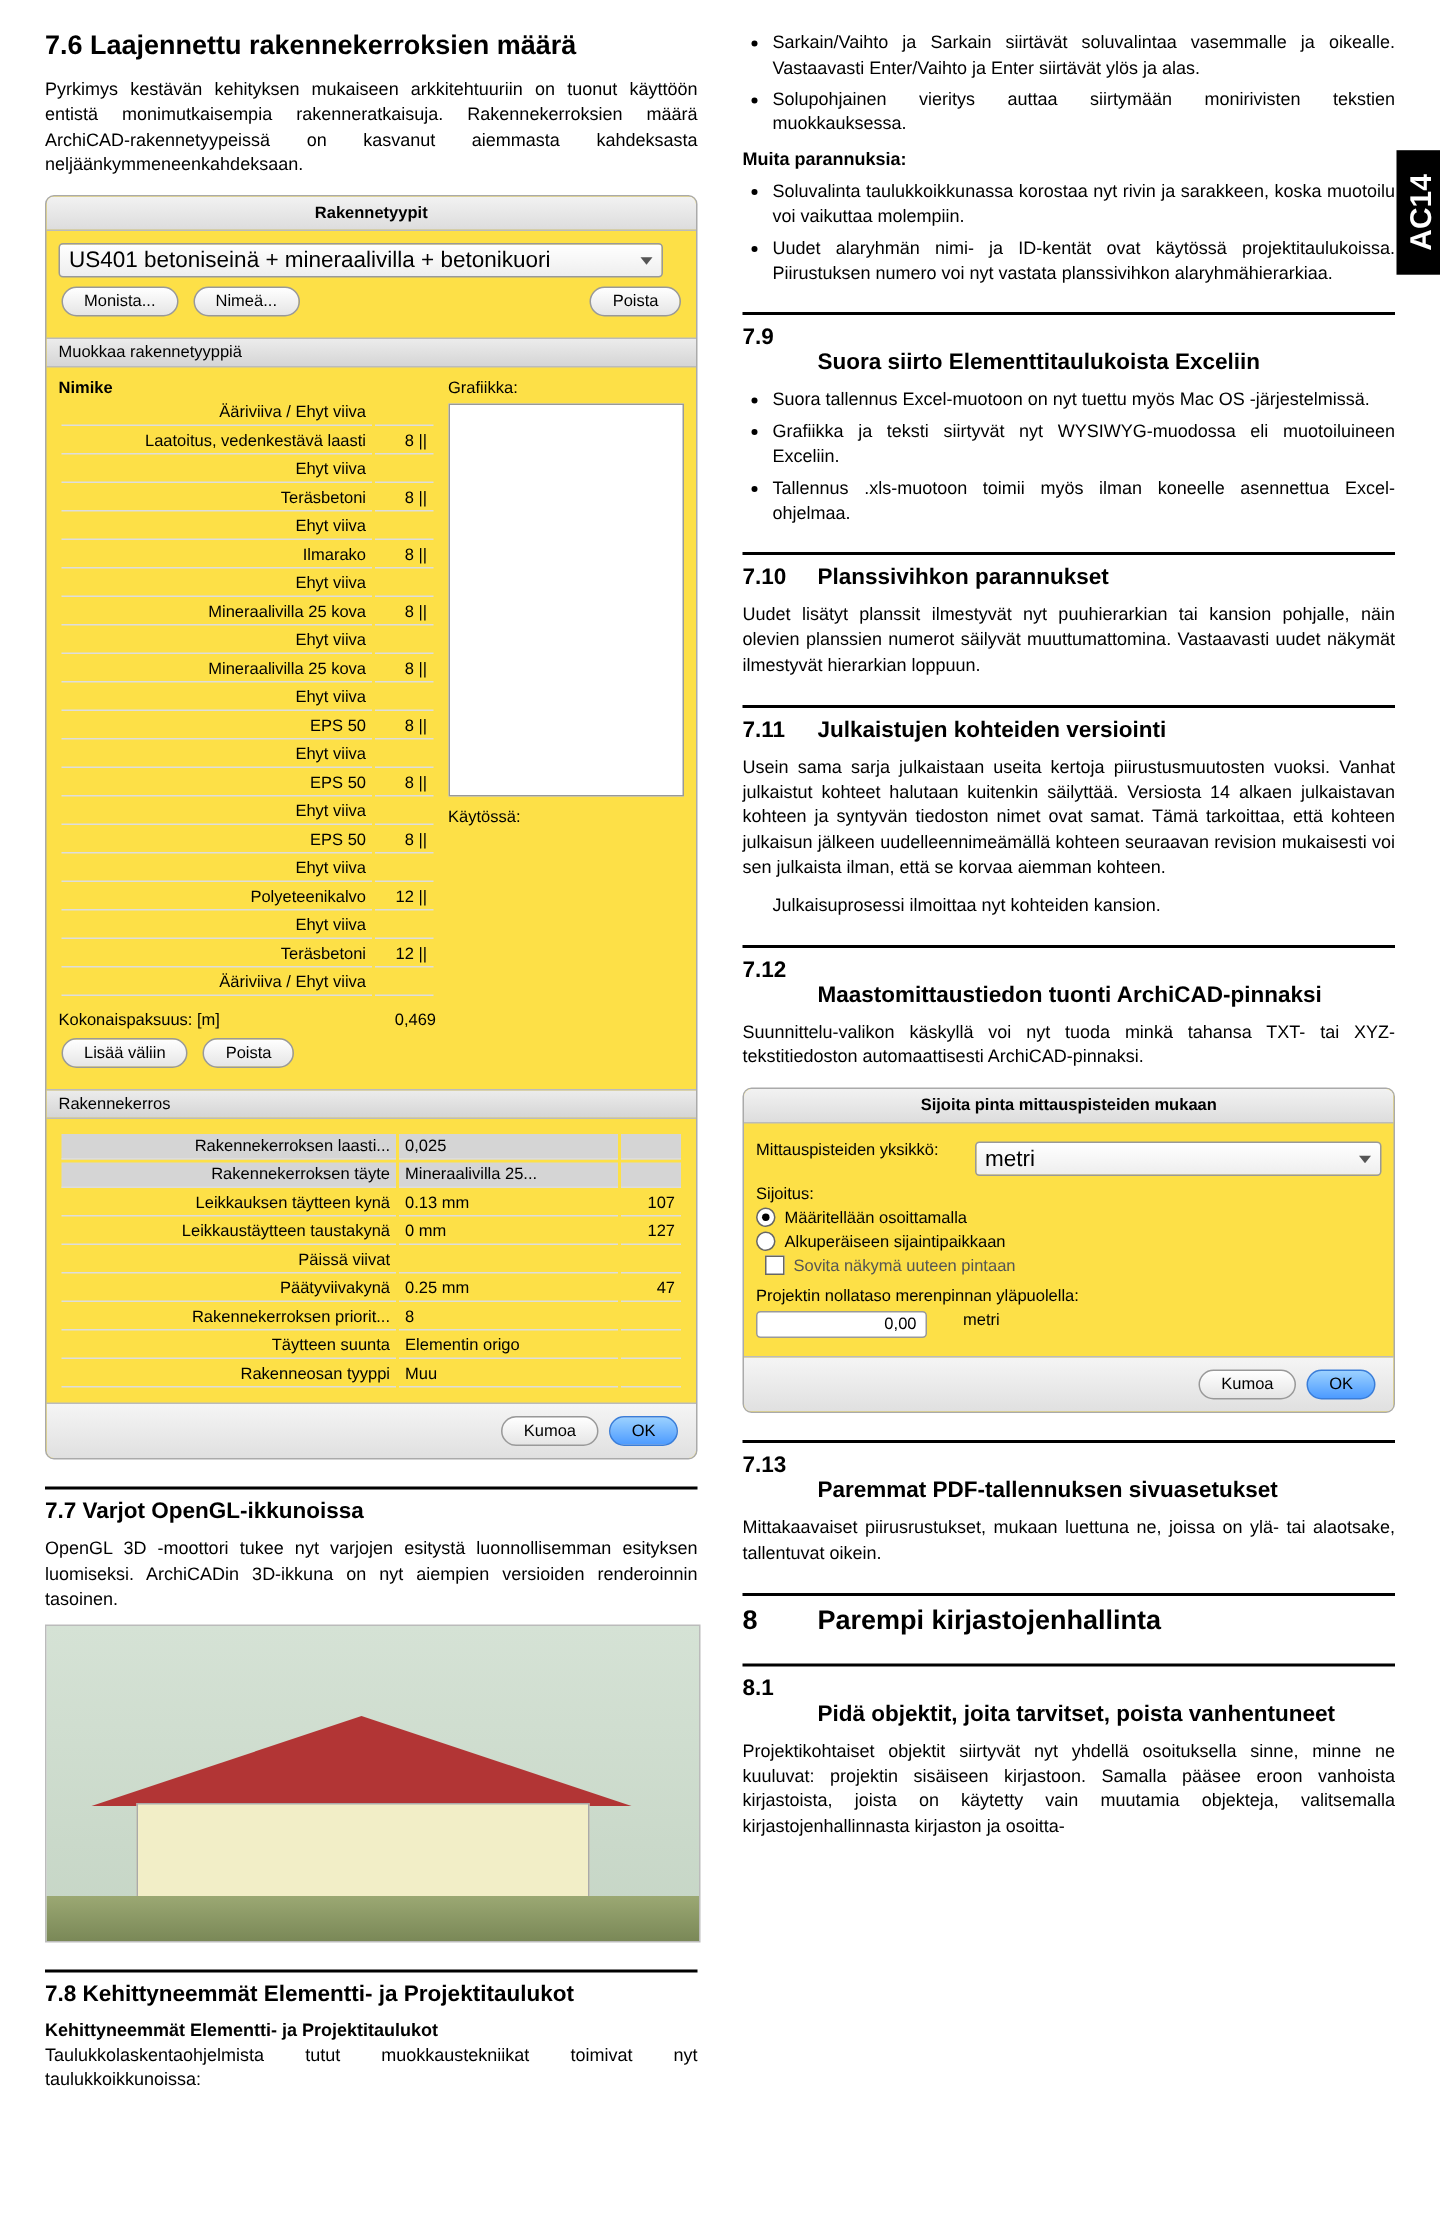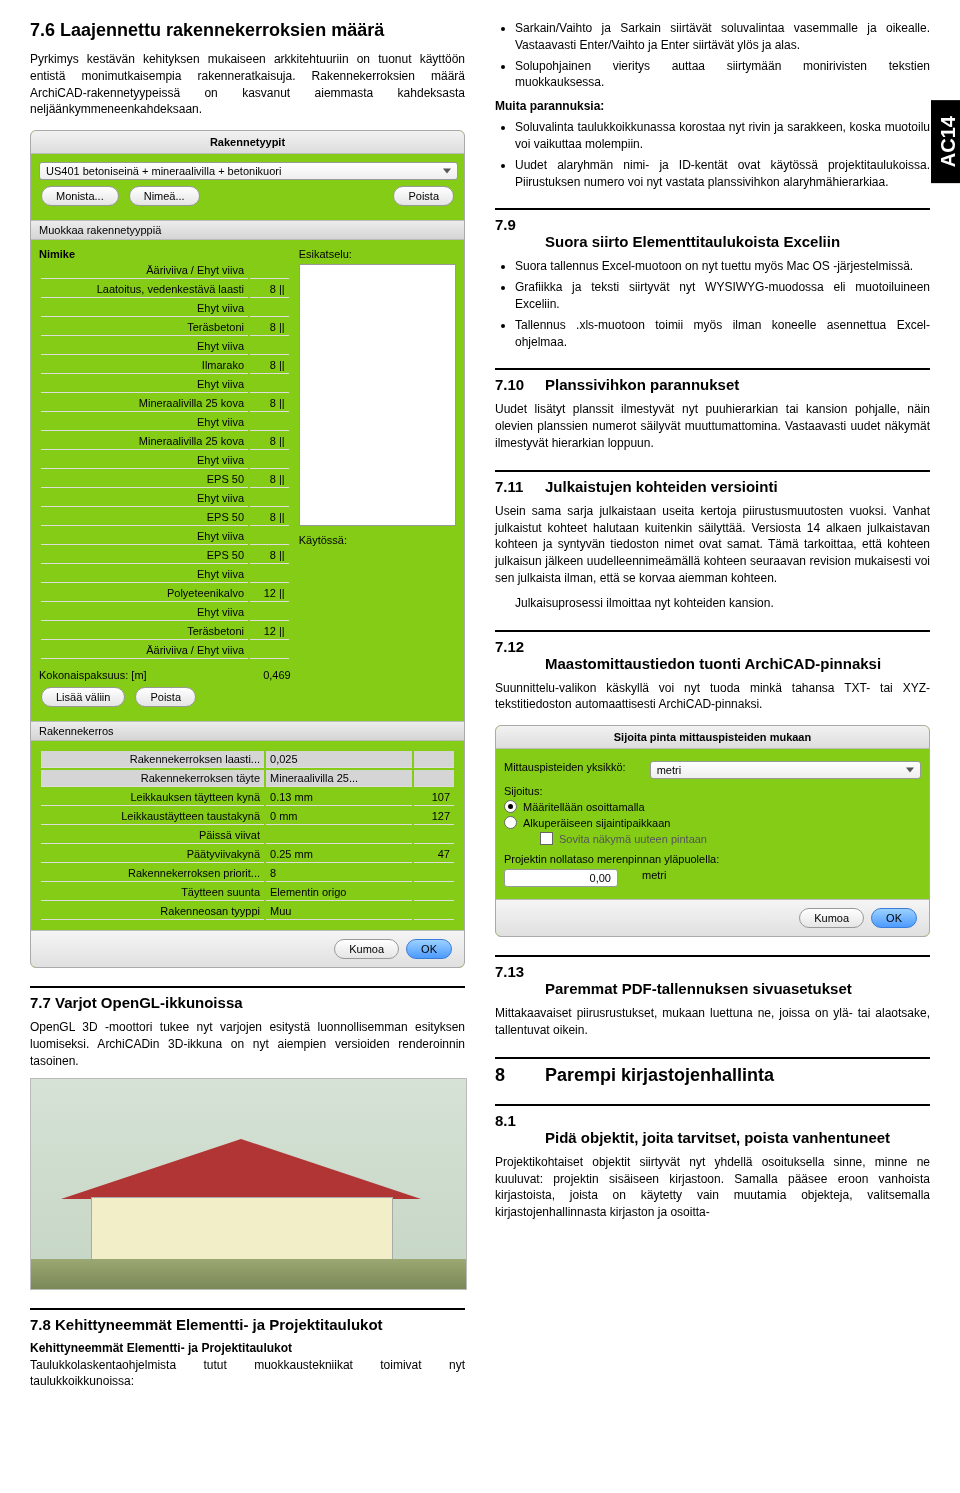--- a/index.html
+++ b/index.html
@@ -9,36 +9,36 @@
 .col{flex:1}
 h1{font-size:18px;font-weight:bold;margin:0 0 10px 0}
 h2{font-size:15px;font-weight:bold;margin:18px 0 8px 0;border-top:2px solid #000;padding-top:6px}
 h2 .num{display:inline-block;width:50px}
 .sub{display:block;margin-left:50px}
 .body-text{font-size:12px;line-height:1.4;margin:0 0 8px 0;text-align:justify}
 .bullets{margin:0 0 8px 0;padding-left:20px}
 .bullets li{font-size:12px;line-height:1.4;text-align:justify;margin-bottom:4px}
 .subhead{font-weight:bold;margin:6px 0}
 .tab{display:inline-block;background:#000;color:#fff;font-weight:bold;font-size:20px;padding:16px 6px;writing-mode:vertical-rl;text-orientation:mixed;transform:rotate(180deg);position:absolute;right:-6px;top:100px}
-.panel{border:1px solid #aaa;border-radius:6px;background:#84cc16;margin:12px 0;overflow:hidden;font-size:11px}
+.panel{border:1px solid #aaa;border-radius:6px;background:#fde047;margin:12px 0;overflow:hidden;font-size:11px}
 .panel-header{background:linear-gradient(#f2f2f2,#ddd);padding:5px 10px;font-weight:bold;border-bottom:1px solid #bbb;text-align:center}
 .panel-body{padding:8px}
 .btn{display:inline-block;background:linear-gradient(#fff,#e5e5e5);border:1px solid #999;border-radius:10px;padding:3px 14px;font-size:11px;margin:2px;text-align:center}
 .btn-blue{background:linear-gradient(#9bd1ff,#4d9bff);color:#000;border:1px solid #3a7dd8}
 .btn-row{display:flex;gap:6px;margin:4px 0}
 .list-table{width:100%;font-size:11px}
 .list-table td{padding:2px 4px;border-bottom:1px solid #ddd}
 .list-table .lhs{text-align:right}
 .list-table .rhs{text-align:right}
 .radio-row{display:flex;align-items:center;gap:6px;margin:3px 0;font-size:11px}
 .radio{display:inline-block;width:11px;height:11px;border:1px solid #666;border-radius:50%;background:#fff}
 .radio.on::after{content:"";display:block;width:5px;height:5px;margin:3px;background:#000;border-radius:50%}
 .checkbox{display:inline-block;width:11px;height:11px;border:1px solid #666;background:#fff}
 .input{display:inline-block;border:1px solid #999;border-radius:3px;background:#fff;padding:2px 6px;font-size:11px;min-width:90px}
-.select{display:inline-block;border:1px solid #999;border-radius:3px;background:linear-gradient(#fff,#eee);padding:2px 36px 2px 6px;font-size:11px;min-width:100px;position:relative}
+.select{display:inline-block;border:1px solid #999;border-radius:3px;background:linear-gradient(#fff,#eee);padding:2px 20px 2px 6px;font-size:15px;min-width:100px;position:relative}
 .select::after{content:"";position:absolute;right:6px;top:50%;width:0;height:0;border-left:4px solid transparent;border-right:4px solid transparent;border-top:5px solid #555;transform:translateY(-50%)}
 .house{width:100%;height:210px;background:linear-gradient(#d5e2d5,#c5d5c5);border:1px solid #bbb;margin:8px 0;position:relative;overflow:hidden}
 .house .roof{position:absolute;left:30px;top:60px;width:0;height:0;border-left:180px solid transparent;border-right:180px solid transparent;border-bottom:60px solid #b23535}
 .house .wall{position:absolute;left:60px;top:118px;width:300px;height:70px;background:#f2eec7;border:1px solid #aaa}
 .house .grass{position:absolute;bottom:0;left:0;right:0;height:30px;background:linear-gradient(#9ba873,#7a8857)}
 .subpanel-title{background:linear-gradient(#ececec,#d5d5d5);padding:3px 8px;font-weight:normal;border-top:1px solid #bbb;border-bottom:1px solid #bbb;font-size:11px}
 .bottom-btns{padding:6px 10px;text-align:right;background:linear-gradient(#f5f5f5,#e0e0e0);border-top:1px solid #bbb}
 .preview-col{border:1px solid #999;background:#fff;height:260px;margin-top:4px}
 .label-small{font-size:11px}
 .row-br{display:flex;align-items:flex-start;gap:24px;margin:4px 0}
@@ -164,21 +164,21 @@
       <div class="row-br" style="margin-top:8px">
        <span class="label-small">Kokonaispaksuus: [m]</span>
        <span style="margin-left:auto" class="label-small">0,469</span>
       </div>
       <div class="btn-row">
        <span class="btn">Lisää väliin</span>
        <span class="btn">Poista</span>
       </div>
      </div>
      <div style="flex:1">
-      <div class="label-small">Esikatselu:</div>
+      <div class="label-small">Grafiikka:</div>
       <div class="preview-col"></div>
       <div class="label-small" style="margin-top:8px">Käytössä:</div>
      </div>
     </div>
     <div class="subpanel-title">Rakennekerros</div>
     <div class="panel-body">
      <table class="list-table">
       <tbody id="rk-rows">
                 <tr class="gray-row">
                   <td class="lhs">Rakennekerroksen laasti...</td>
@@ -285,21 +285,21 @@
      </div>
      <div class="label-small" style="margin-top:6px">Sijoitus:</div>
      <div class="radio-row">
               <span class="radio on"></span>
               <span>Määritellään osoittamalla</span>
             </div>
      <div class="radio-row">
               <span class="radio"></span>
               <span>Alkuperäiseen sijaintipaikkaan</span>
             </div>
-     <div class="radio-row" style="margin-left:36px">
+     <div class="radio-row" style="margin-left:6px">
               <span class="checkbox"></span>
               <span class="dots">Sovita näkymä uuteen pintaan</span>
             </div>
      <div class="label-small" style="margin-top:8px">Projektin nollataso merenpinnan yläpuolella:</div>
      <div class="row-br">
       <span class="input" style="text-align:right;width:100px">0,00</span>
       <span class="label-small">metri</span>
      </div>
     </div>
     <div class="bottom-btns">

